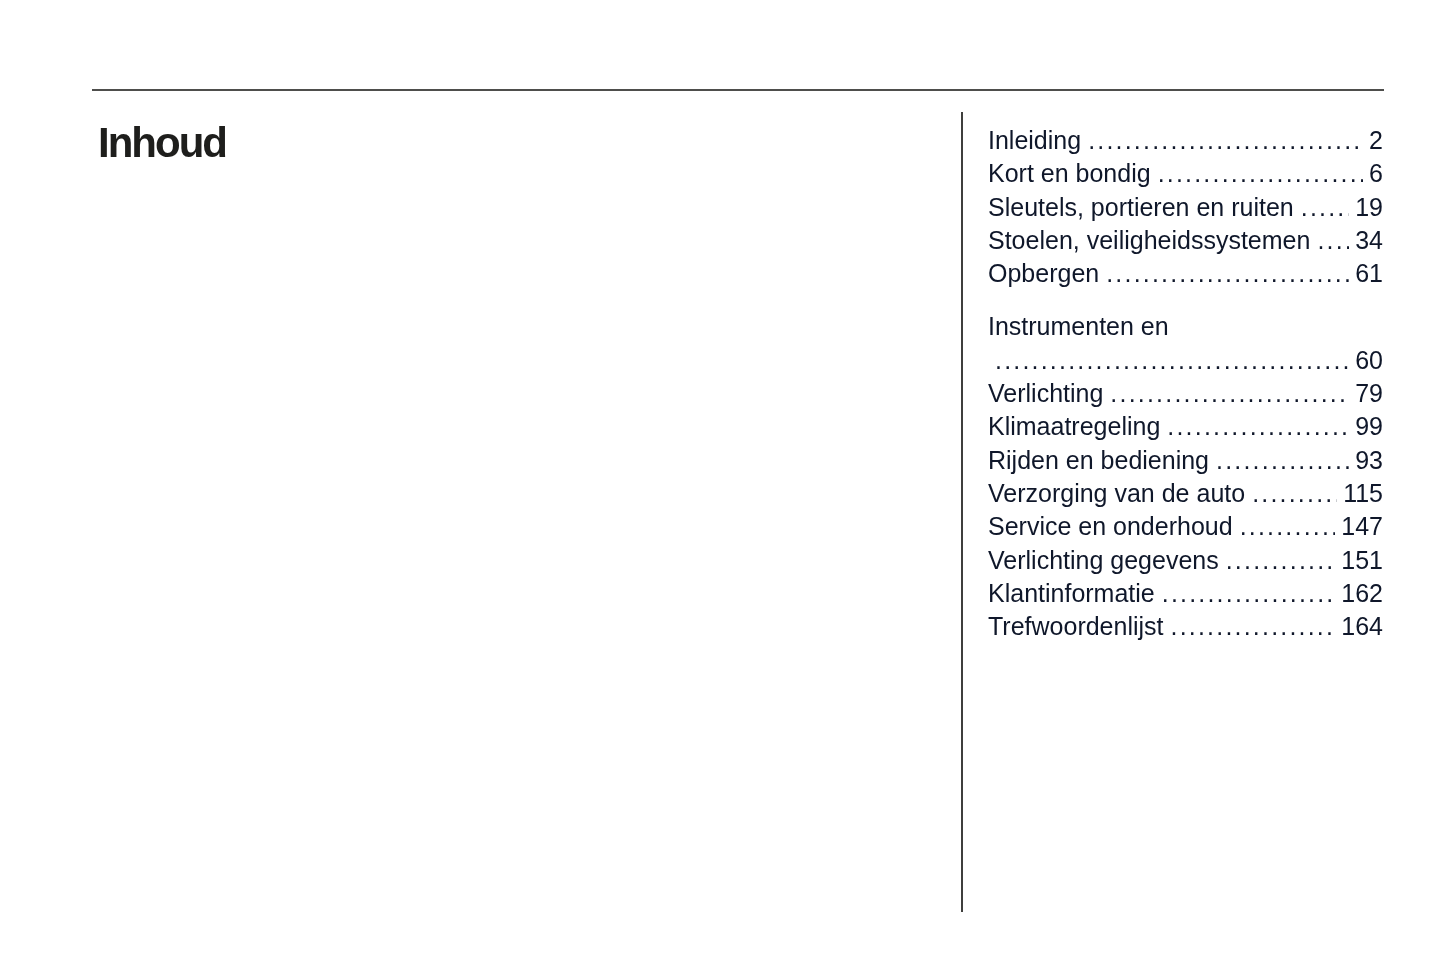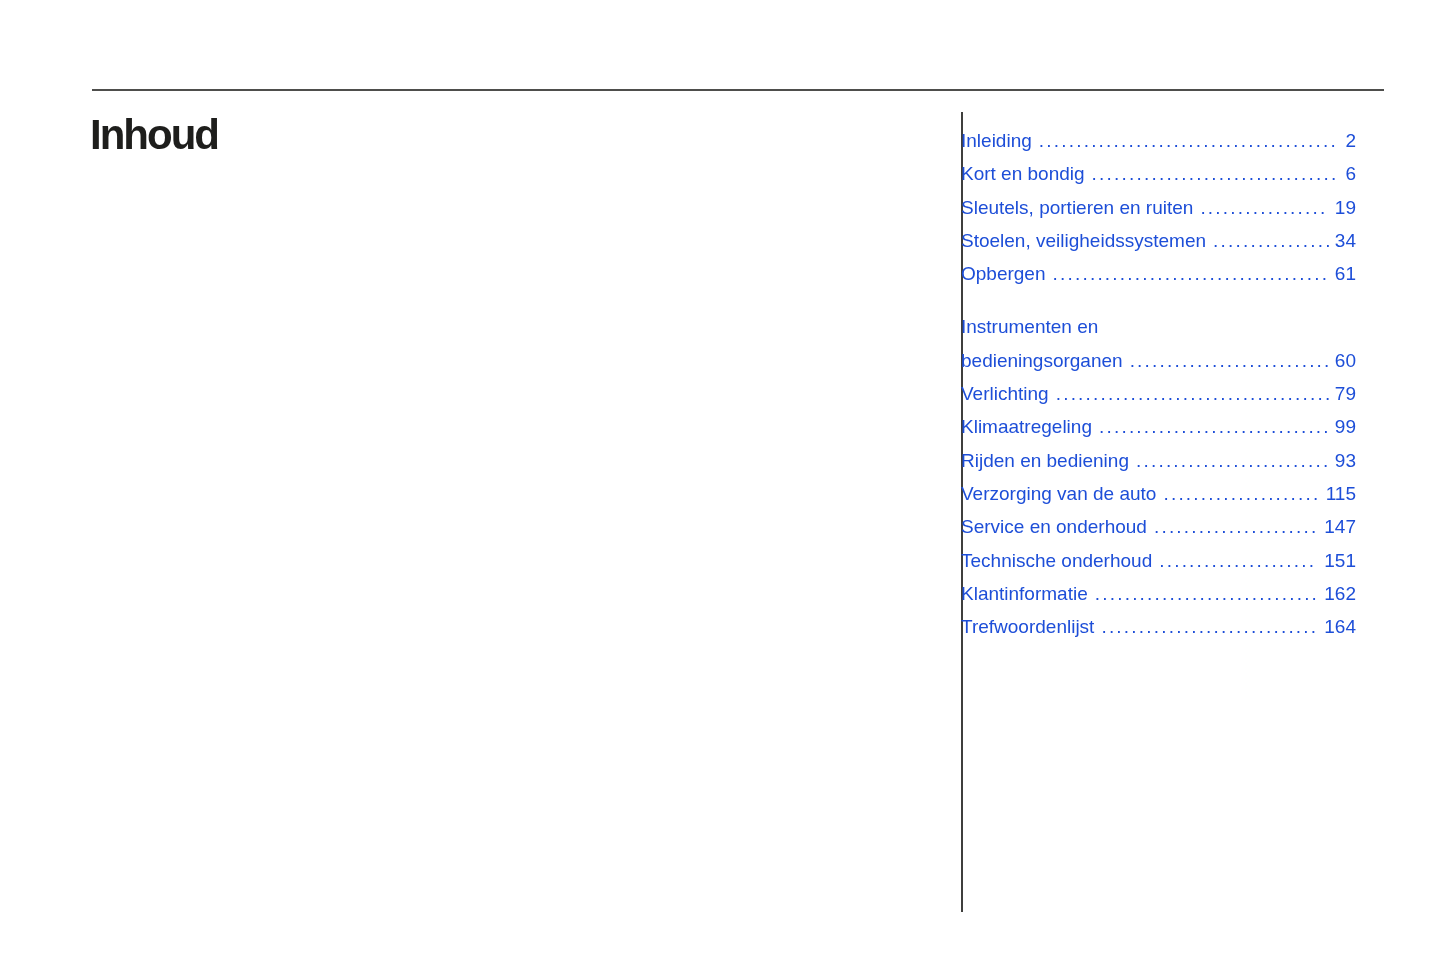--- a/index.html
+++ b/index.html
@@ -17,44 +17,44 @@
     left: 92px;
     top: 89px;
     width: 1292px;
     height: 2px;
     background: #4e4e4c;
   }
   .page-title {
     position: absolute;
     left: 90px;
     top: 112px;
-    margin: 0;
+    margin: 8px;
     font-size: 42px;
     line-height: 1.1;
     font-weight: 700;
     letter-spacing: -2px;
     color: #1e1e1c;
     white-space: nowrap;
   }
   .column-divider {
     position: absolute;
     left: 961px;
     top: 112px;
     width: 2px;
     height: 800px;
     background: #3f3f3d;
   }
   .toc {
     position: absolute;
-    left: 961px;
+    left: 988px;
     top: 124px;
     width: 395px;
-    font-size: 19px;
+    font-size: 25px;
     line-height: 33.3px;
-    color: #1d4ed8;
+    color: #0f172a;
   }
   .toc-entry { display: block; }
   .toc-line {
     display: flex;
     align-items: stretch;
     white-space: nowrap;
   }
   .toc-line-plain { white-space: nowrap; margin-top: 20px; }
   .toc-label { flex: 0 0 auto; }
   .toc-leader {
@@ -106,21 +106,20 @@
       <div class="toc-entry">
         <div class="toc-line">
           <span class="toc-label">Opbergen</span>
           <span class="toc-leader">..........................................................................................</span>
           <span class="toc-page">61</span>
         </div>
       </div>
       <div class="toc-entry">
         <div class="toc-line-plain">Instrumenten en</div>
         <div class="toc-line">
-          <span class="toc-label">bedieningsorganen</span>
           <span class="toc-leader">..........................................................................................</span>
           <span class="toc-page">60</span>
         </div>
       </div>
       <div class="toc-entry">
         <div class="toc-line">
           <span class="toc-label">Verlichting</span>
           <span class="toc-leader">..........................................................................................</span>
           <span class="toc-page">79</span>
         </div>
@@ -148,21 +147,21 @@
       </div>
       <div class="toc-entry">
         <div class="toc-line">
           <span class="toc-label">Service en onderhoud</span>
           <span class="toc-leader">..........................................................................................</span>
           <span class="toc-page">147</span>
         </div>
       </div>
       <div class="toc-entry">
         <div class="toc-line">
-          <span class="toc-label">Technische onderhoud</span>
+          <span class="toc-label">Verlichting gegevens</span>
           <span class="toc-leader">..........................................................................................</span>
           <span class="toc-page">151</span>
         </div>
       </div>
       <div class="toc-entry">
         <div class="toc-line">
           <span class="toc-label">Klantinformatie</span>
           <span class="toc-leader">..........................................................................................</span>
           <span class="toc-page">162</span>
         </div>

